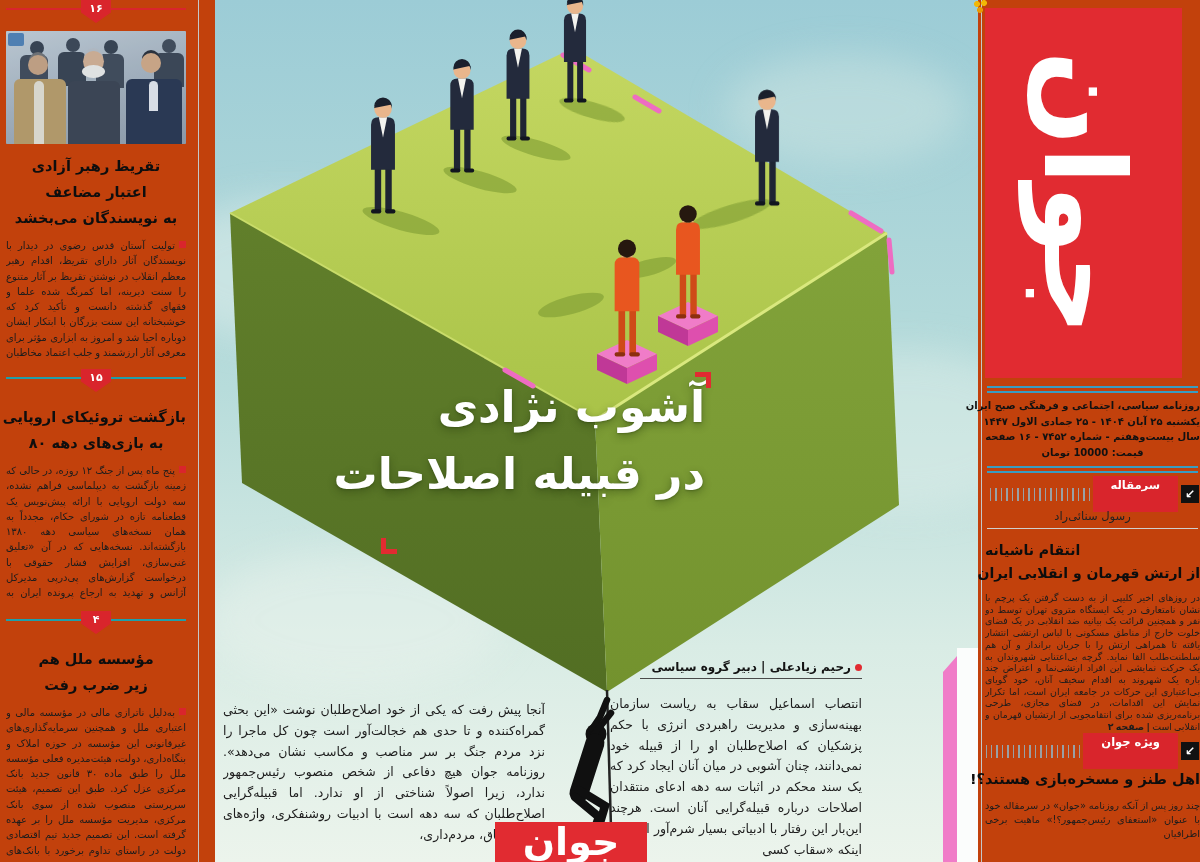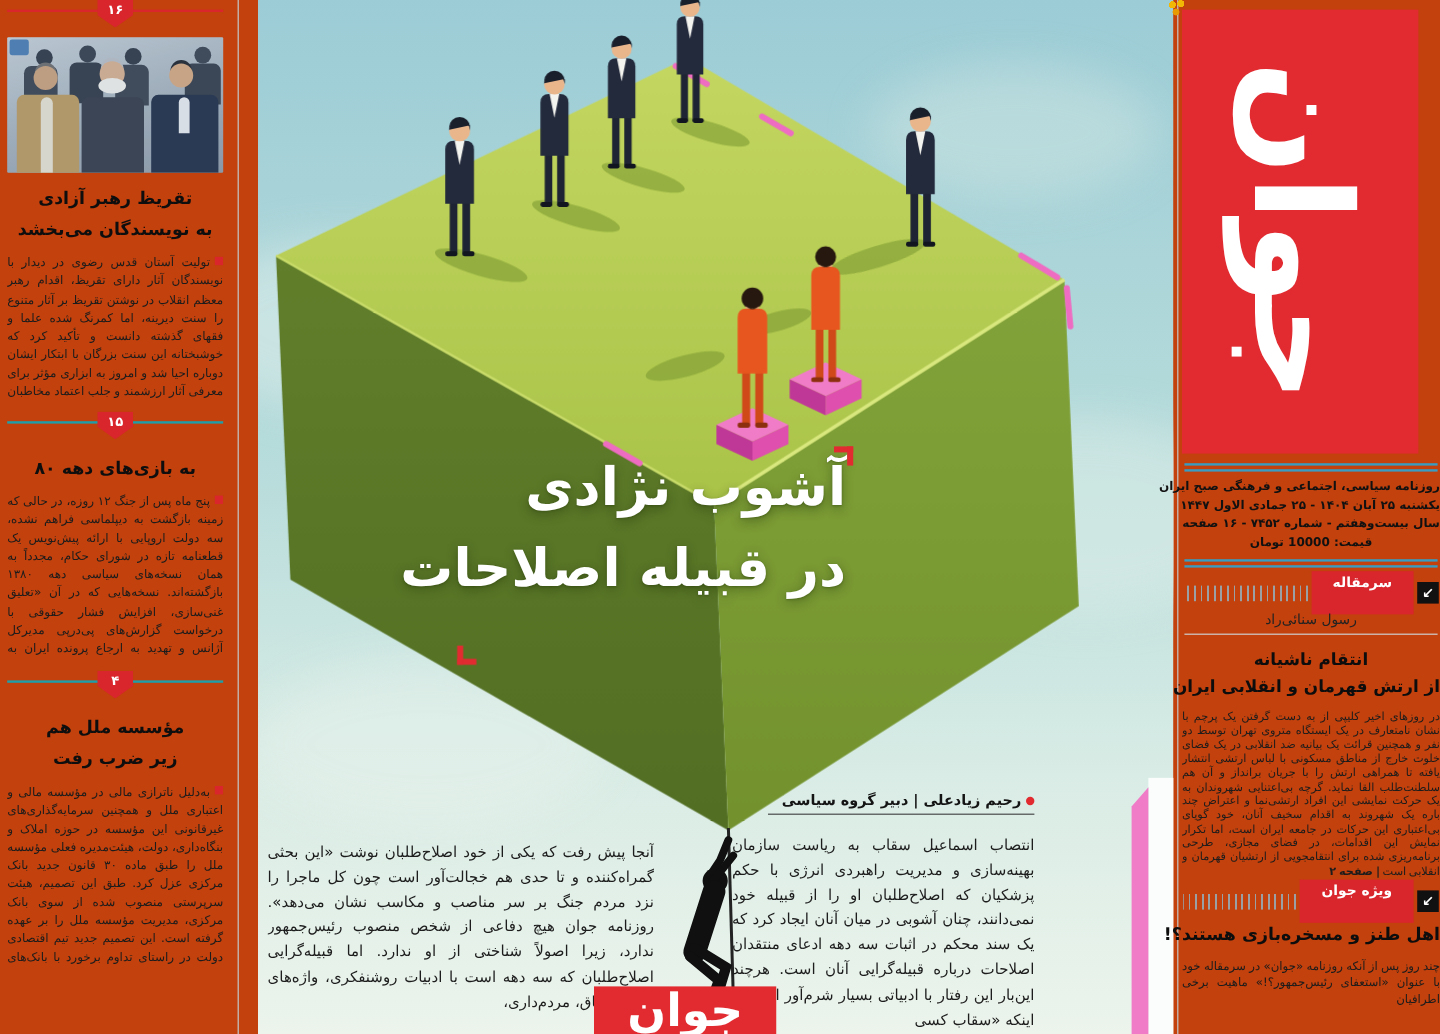--- a/index.html
+++ b/index.html
@@ -71,21 +71,21 @@
   .sec-row { display:flex; align-items:center; gap:3px; margin:12px 1px 0; height:18px; }
   .corner-ic { width:18px; height:18px; background:#111; color:#fff; font-size:12px; line-height:18px;
                text-align:center; flex:0 0 auto; }
   .corner-ic::before { content:"↙"; font-weight:bold; }
   .sec-label { background:#d9252c; color:#fff; font-size:11.5px; font-weight:bold; padding:2px 18px 20px;
                flex:0 0 auto; }
   .hatch { flex:1 1 auto; height:13px;
            background:repeating-linear-gradient(to left,#9aa0a4 0 1.5px,transparent 1.5px 5.5px); }
   .author { margin:6px 2px 0; text-align:center; font-size:11.5px; color:#222; padding-bottom:5px;
             border-bottom:1px solid #cfcfcf; }
-  .ed-title { margin-top:10px; text-align:center; font-weight:bold; color:#0d0d0d; font-size:14px;
+  .ed-title { margin-top:10px; text-align:left; font-weight:bold; color:#0d0d0d; font-size:14px;
               line-height:22.5px; }
   .ed-title div { white-space:nowrap; }
   .ed-body { margin-top:8px; font-size:9.4px; line-height:11.7px; text-align:justify; color:#1c1c1c;
              letter-spacing:-.15px; word-spacing:-.8px; overflow:hidden; }
   .ed-body.clip { max-height:164px; }
   .pg { white-space:nowrap; }
 </style>
 </head>
 <body>
 
@@ -118,30 +118,32 @@
 
       <div class="ph-head" style="left:135px;top:22px;width:20px;height:20px;background:#d5a87f;box-shadow:0 -4px 0 -1px #1f242c;"></div>
       <div class="ph-body" style="left:120px;top:48px;width:56px;height:65px;background:#1f2c45;"></div>
       <div class="ph-body" style="left:143px;top:50px;width:9px;height:30px;background:#e9ecef;"></div>
       <div class="ph-tint"></div>
       <div class="ph-tag"></div>
     </div>
 
     <h2 class="lt-title">
       <div>تقریظ رهبر آزادی</div>
+      <div>اعتبار مضاعف</div>
       <div>به نویسندگان می‌بخشد</div>
     </h2>
     <p class="lt-body b1"><span class="sq"></span><span class="txt">تولیت آستان قدس رضوی در دیدار با نویسندگان آثار دارای تقریظ، اقدام رهبر معظم انقلاب در نوشتن تقریظ بر آثار متنوع را سنت دیرینه، اما کمرنگ شده علما و فقهای گذشته دانست و تأکید کرد که خوشبختانه این سنت بزرگان با ابتکار ایشان دوباره احیا شد و امروز به ابزاری مؤثر برای معرفی آثار ارزشمند و جلب اعتماد مخاطبان تبدیل شده است</span></p>
 
     <div class="sep" style="margin-top:8px;">
       <div class="sep-line"></div>
       <div class="badge">۱۵</div>
     </div>
 
     <h2 class="lt-title">
+      <div>بازگشت تروئیکای اروپایی</div>
       <div>به بازی‌های دهه ۸۰</div>
     </h2>
     <p class="lt-body b2"><span class="sq"></span><span class="txt">پنج ماه پس از جنگ ۱۲ روزه، در حالی که زمینه بازگشت به دیپلماسی فراهم نشده، سه دولت اروپایی با ارائه پیش‌نویس یک قطعنامه تازه در شورای حکام، مجدداً به همان نسخه‌های سیاسی دهه ۱۳۸۰ بازگشته‌اند. نسخه‌هایی که در آن «تعلیق غنی‌سازی، افزایش فشار حقوقی با درخواست گزارش‌های پی‌درپی مدیرکل آژانس و تهدید به ارجاع پرونده ایران به شورای امنیت» فرمول ثابت کارزار اروپا علیه برنامه هسته‌ای ایران بود</span></p>
 
     <div class="sep" style="margin-top:8px;">
       <div class="sep-line"></div>
       <div class="badge">۴</div>
     </div>
 
     <h2 class="lt-title">

